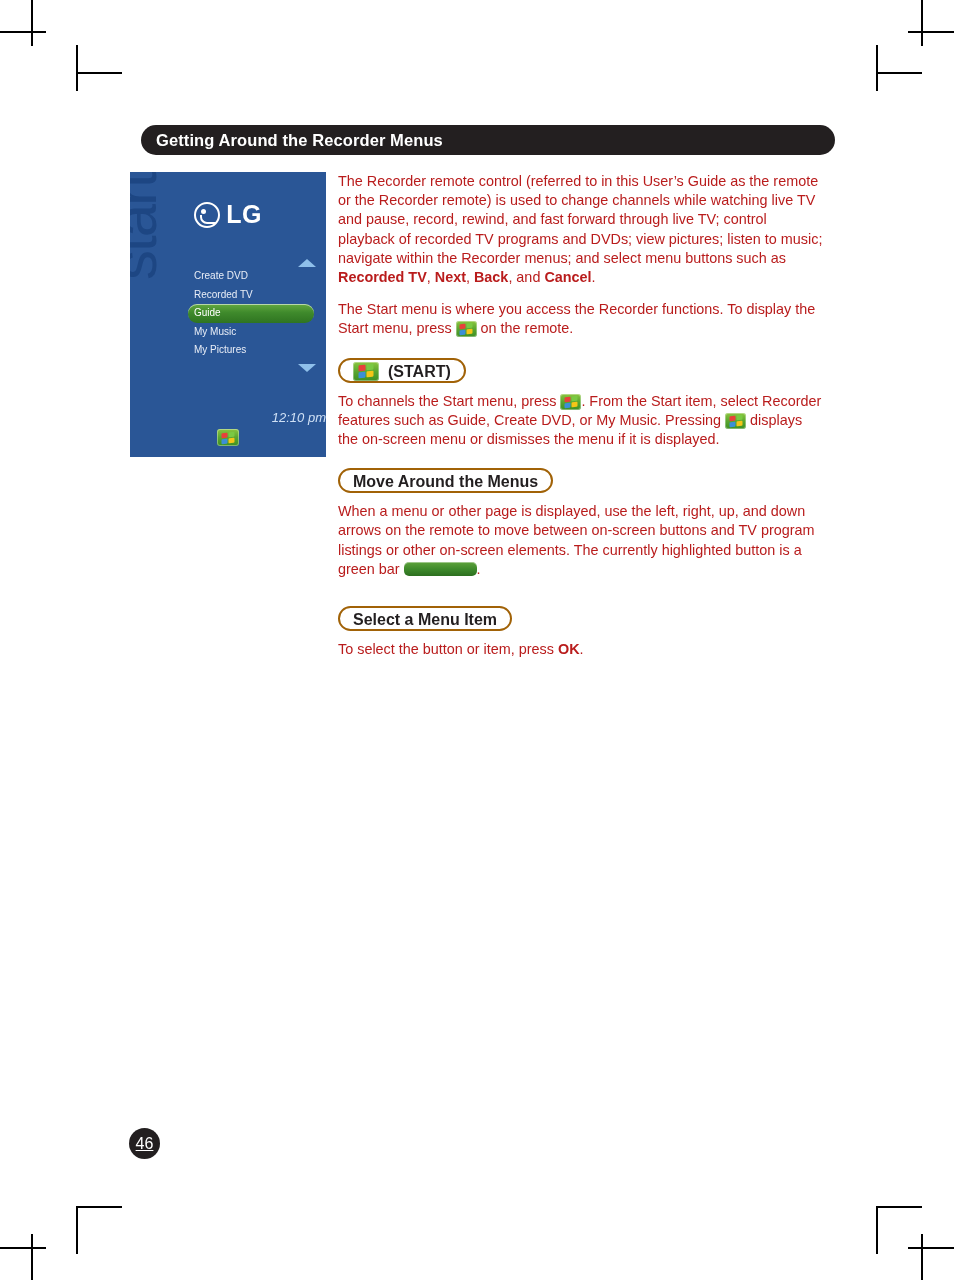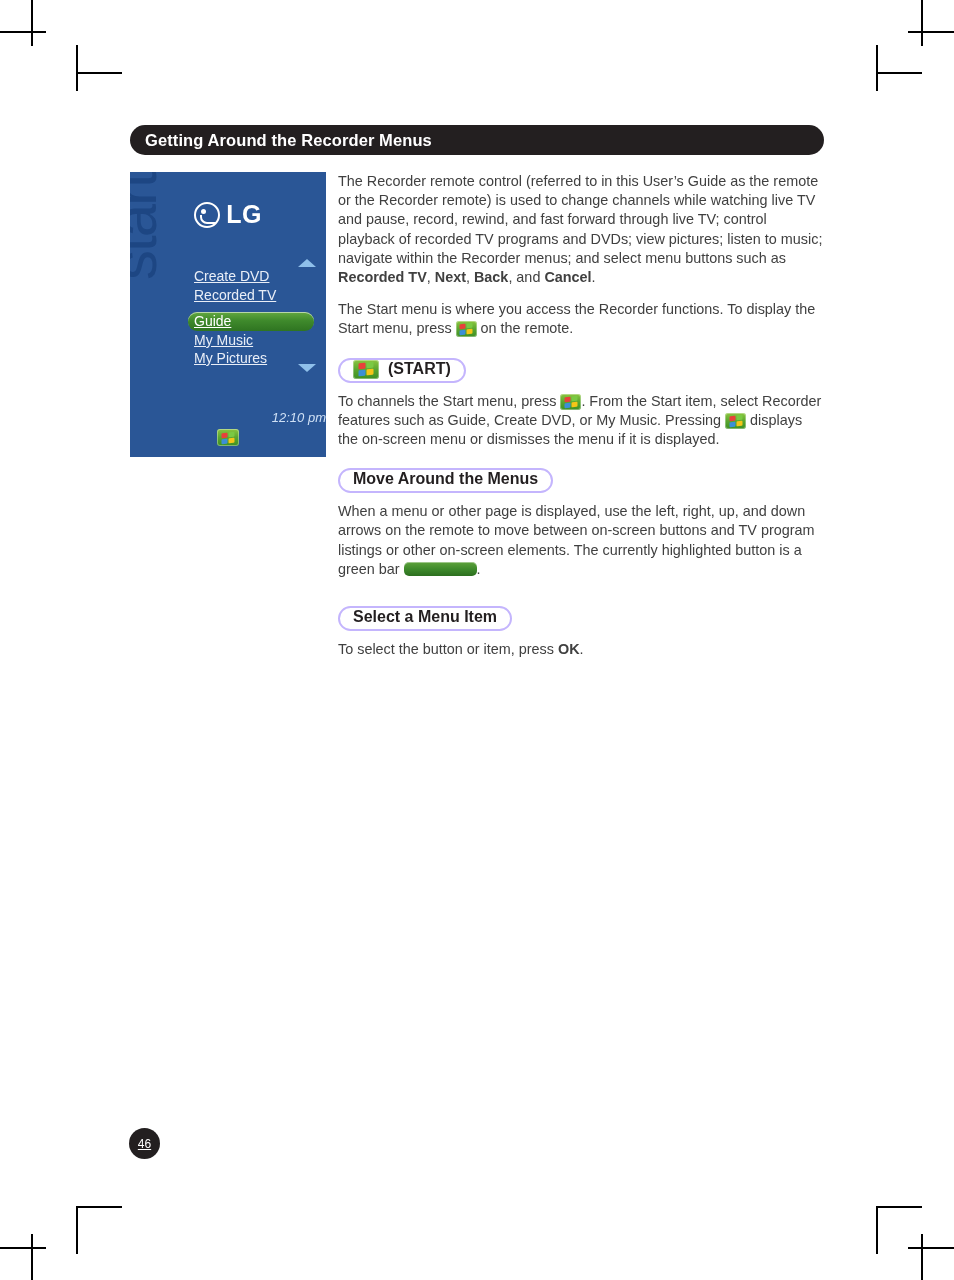--- a/index.html
+++ b/index.html
@@ -17,21 +17,21 @@
   }
 
   
   .cropmark { position: absolute; background: #000; }
   .cm-h { height: 2px; width: 46px; }
   .cm-v { width: 2px; height: 46px; }
 
   
   .section-header {
     position: absolute;
-    left: 130px;
+    left: 141px;
     top: 125px;
     width: 694px;
     height: 30px;
     background: #231f20;
     border-radius: 15px;
     display: flex;
     align-items: center;
   }
   .section-header-title {
     color: #ffffff;
@@ -109,35 +109,33 @@
     white-space: nowrap;
   }
 
   .screen-menu {
     position: absolute;
     left: 58px;
     top: 95px;
     width: 132px;
   }
   .menu-entry {
-    font-size: 14px;
+    font-size: 10px;
     color: #e9eef7;
     line-height: 18.5px;
     padding-left: 6px;
     white-space: nowrap;
-    text-decoration: underline;
   }
   .menu-entry.selected {
     color: #ffffff;
     border-radius: 9px;
     background: linear-gradient(to bottom, #63a840 0%, #3f8a2c 45%, #2f7421 100%);
     box-shadow: inset 0 1px 0 rgba(255,255,255,.55);
     width: 126px;
     box-sizing: border-box;
-    margin-top: 8px;
   }
 
   .scroll-arrow {
     position: absolute;
     right: 10px;
     width: 0; height: 0;
     border-left: 9px solid transparent;
     border-right: 9px solid transparent;
   }
   .scroll-arrow.up   { top: 87px;  border-bottom: 8px solid #8fc0ea; }
@@ -193,29 +191,29 @@
   .main-col {
     position: absolute;
     left: 338px;
     top: 172px;
     width: 486px;
   }
   p.body {
     margin: 0 0 13px 0;
     font-size: 14.4px;
     line-height: 19.2px;
-    color: #404040;
+    color: #b91c1c;
   }
   p.body b { font-weight: bold; }
 
   
   .pill {
     display: inline-flex;
-    align-items: flex-start;
-    border: 2px solid #c4b5fd;
+    align-items: flex-end;
+    border: 2px solid #a16207;
     border-radius: 16px;
     height: 25px;
     padding: 0 13px;
     box-sizing: border-box;
     margin: 6px 0 9px 0;
     background: #ffffff;
   }
   .pill-text {
     font-size: 16px;
     font-weight: bold;
@@ -237,21 +235,21 @@
   
   .page-number {
     position: absolute;
     left: 129px;
     top: 1128px;
     width: 31px;
     height: 31px;
     border-radius: 50%;
     background: #231f20;
     color: #ffffff;
-    font-size: 12px;
+    font-size: 16px;
     display: flex;
     align-items: center;
     justify-content: center;
     text-decoration: underline;
   }
 </style>
 </head>
 <body>
 
 <div class="cropmark cm-h" style="left:0px;  top:31px;"></div>

